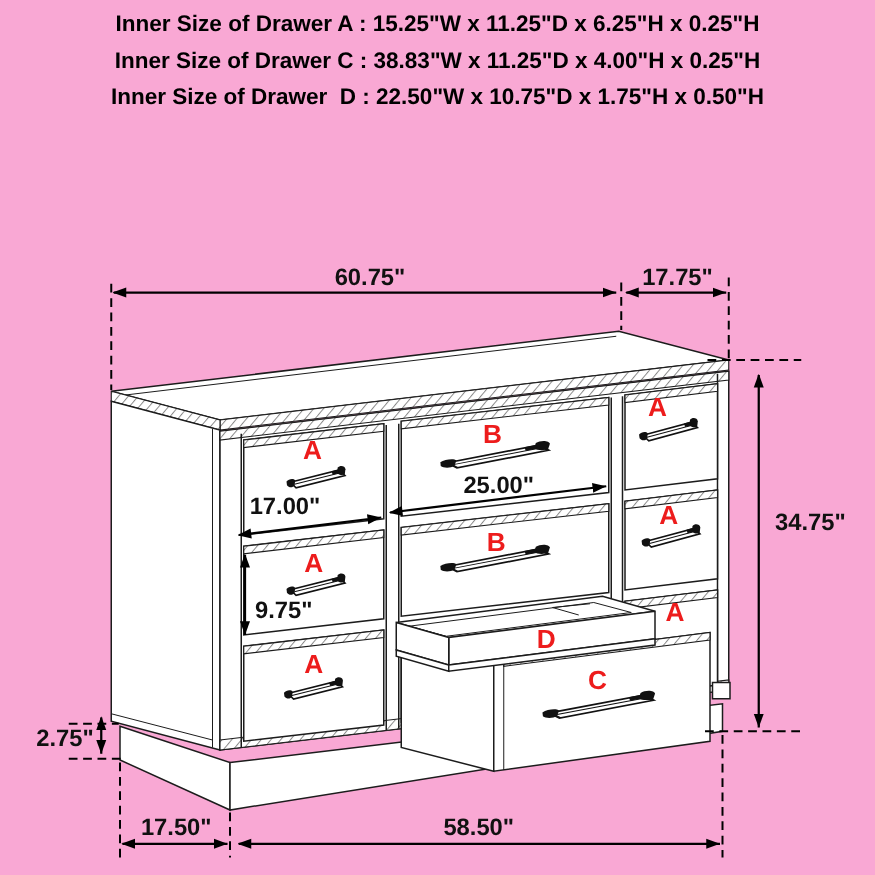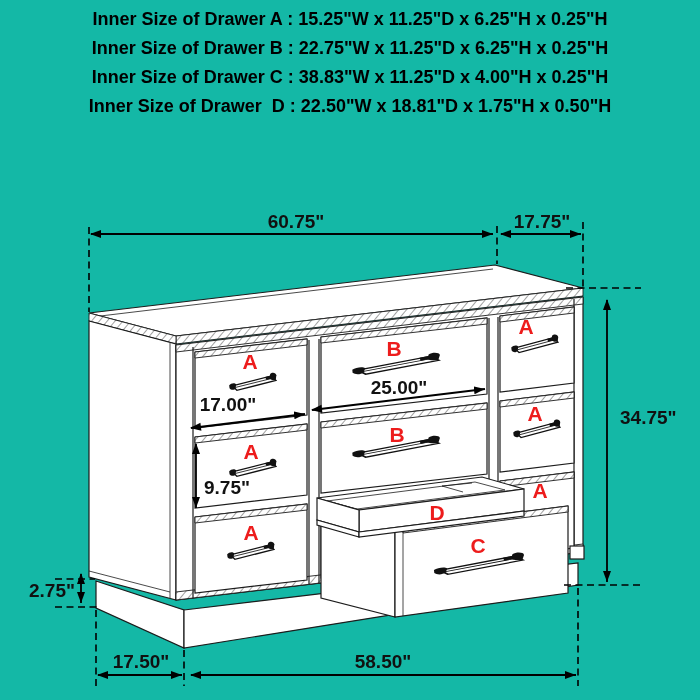--- a/index.html
+++ b/index.html
@@ -1,16 +1,16 @@
 <!DOCTYPE html>
 <html><head>
 <meta charset="utf-8">
 <style>
   html,body{margin:0;padding:0;background:#fff;}
-  .stage{position:relative;width:700px;height:700px;background:#14b8a6;overflow:hidden;
+  .stage{position:relative;width:700px;height:700px;background:#f9a8d4;overflow:hidden;
          font-family:"Liberation Sans",sans-serif;}
   .title-block{position:absolute;top:5px;left:0;width:700px;text-align:center;}
   .title-line{font-size:18px;font-weight:bold;color:#000;line-height:29px;white-space:pre;}
   svg{position:absolute;left:0;top:0;}
   svg text{font-family:"Liberation Sans",sans-serif;font-weight:bold;fill:#111;}
   text.dim{font-size:19px;}
   text.redlab{font-size:21px;fill:#ed1c1c;text-anchor:middle;}
   .ln{stroke:#1c1c1c;stroke-width:1.2;fill:none;}
   .face{stroke:#1c1c1c;stroke-width:1.2;fill:#fff;}
   .thin{stroke:#1c1c1c;stroke-width:0.8;fill:none;}
@@ -19,23 +19,22 @@
   .dash{stroke:#000;stroke-width:1.6;fill:none;stroke-dasharray:7 4.5;}
   .arrow{fill:#000;stroke:none;}
 </style>
 </head>
 <body>
 
 <div class="stage">
 
   <div class="title-block">
     <div class="title-line">Inner Size of Drawer A : 15.25"W x 11.25"D x 6.25"H x 0.25"H</div>
-    <div class="title-line">Inner Size of Drawer B : 22.75"W x 11.25"D x 6.25"H x 0.25"H</div>
     <div class="title-line">Inner Size of Drawer C : 38.83"W x 11.25"D x 4.00"H x 0.25"H</div>
-    <div class="title-line">Inner Size of Drawer  D : 22.50"W x 18.81"D x 1.75"H x 0.50"H</div>
+    <div class="title-line">Inner Size of Drawer  D : 22.50"W x 10.75"D x 1.75"H x 0.50"H</div>
   </div>
 
   <svg width="700" height="700" viewBox="0 0 700 700">
     <defs>
       <pattern id="hatch" width="6" height="6" patternUnits="userSpaceOnUse" patternTransform="rotate(40)">
         <rect width="6" height="6" fill="#fff"></rect>
         <line x1="0" y1="0" x2="0" y2="6" stroke="#8a8a8a" stroke-width="1.6"></line>
       </pattern>
       <marker id="mE" markerUnits="userSpaceOnUse" markerWidth="12" markerHeight="9" refX="11" refY="4.5" orient="auto">
         <path class="arrow" d="M0,0.5 L11,4.5 L0,8.5 Z"></path>

